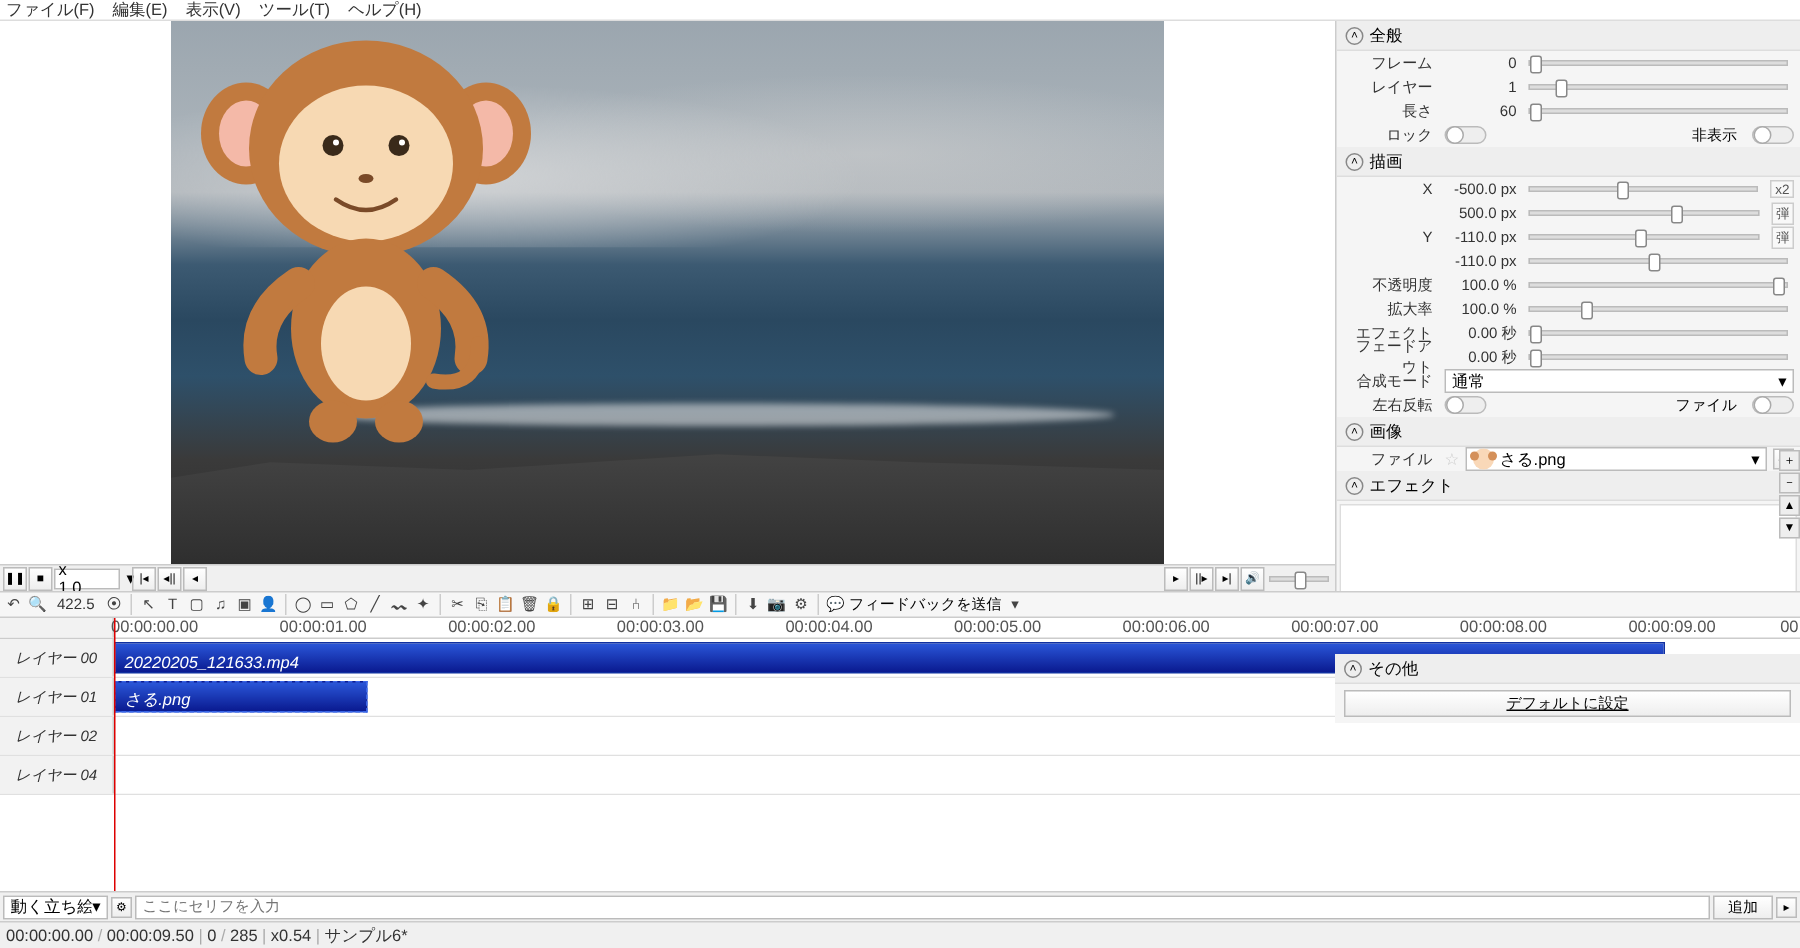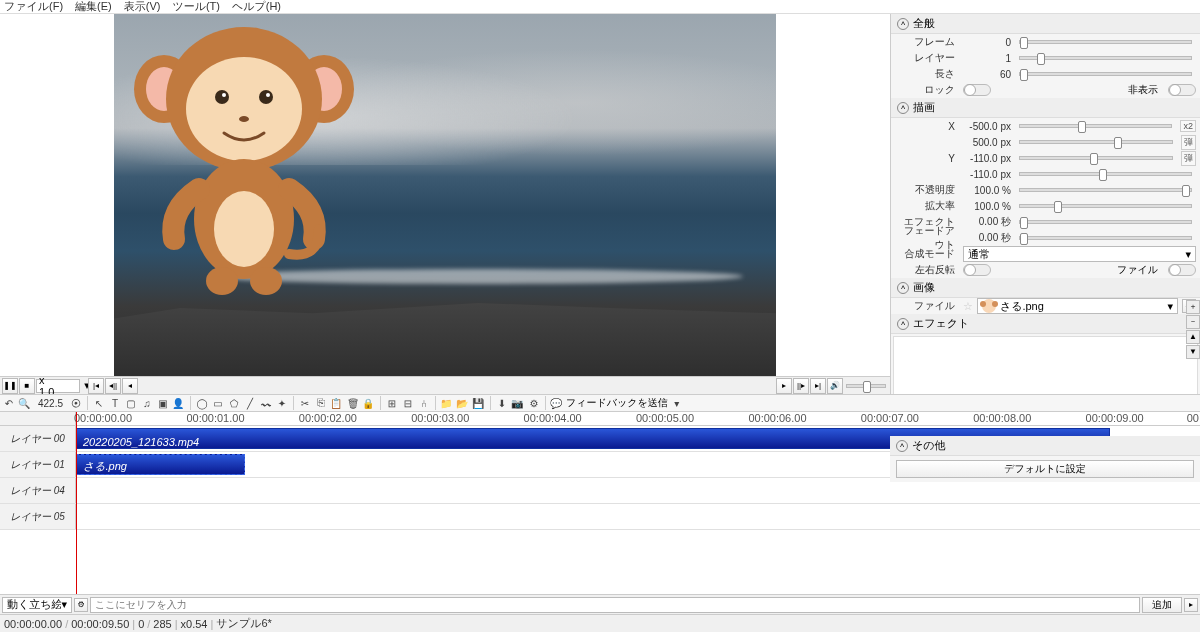--- a/index.html
+++ b/index.html
@@ -61,21 +61,21 @@
 
 .bottom-input { display:flex; height:20px; border-top:1px solid #ccc; align-items:center; gap:2px; padding:0 2px; background:#f0f0f0;}
 .combo { height:16px; border:1px solid #bbb; background:#fff; font-size:10px; padding:0 4px; display:flex; align-items:center; justify-content:space-between; width:70px;}
 .txtin { flex:1; height:16px; border:1px solid #bbb; background:#fff; font-size:10px; padding:0 4px; color:#888;}
 .addbtn { width:40px; height:16px; border:1px solid #bbb; background:linear-gradient(#fff,#eee); font-size:10px;}
 
 .statusbar { height:18px; border-top:1px solid #ccc; background:#f0f0f0; display:flex; align-items:center; gap:3px; padding:0 4px; font-size:10px; color:#333;}
 .statusbar .sep { color:#aaa;}
 
 .other-sect { position:absolute; right:0; top:436px; width:310px; background:#f5f5f5;}
-.def-btn { margin:4px 6px; height:18px; border:1px solid #bbb; background:linear-gradient(#fff,#eee); display:flex; align-items:center; justify-content:center; font-size:10px;}
+.def-btn { margin:4px 6px; height:18px; border:1px solid #bbb; background:linear-gradient(#fff,#eee); display:flex; align-items:center; justify-content:center; font-size:10px;text-decoration:underline;}
 
 
 .monkey svg { width:100%; height:100%; }
 </style>
 </head>
 <body>
 
 <div class="menubar">
   <span>ファイル(F)</span>
   <span>編集(E)</span>
@@ -364,25 +364,25 @@
       </div>
     <div class="track-row">
         <div class="track-head">レイヤー 01</div>
         <div class="track-body">
           <div class="clip image">
             <span>さる.png</span>
           </div>
         </div>
       </div>
     <div class="track-row">
+        <div class="track-head">レイヤー 02</div>
+        <div class="track-body"></div>
+      </div>
+    <div class="track-row">
         <div class="track-head">レイヤー 04</div>
-        <div class="track-body"></div>
-      </div>
-    <div class="track-row">
-        <div class="track-head">レイヤー 05</div>
         <div class="track-body"></div>
       </div>
   </div>
 </div>
 
 <div class="other-sect">
   <div class="sect-head">
       <span class="chev">˄</span>
       <span>その他</span>
     </div>

